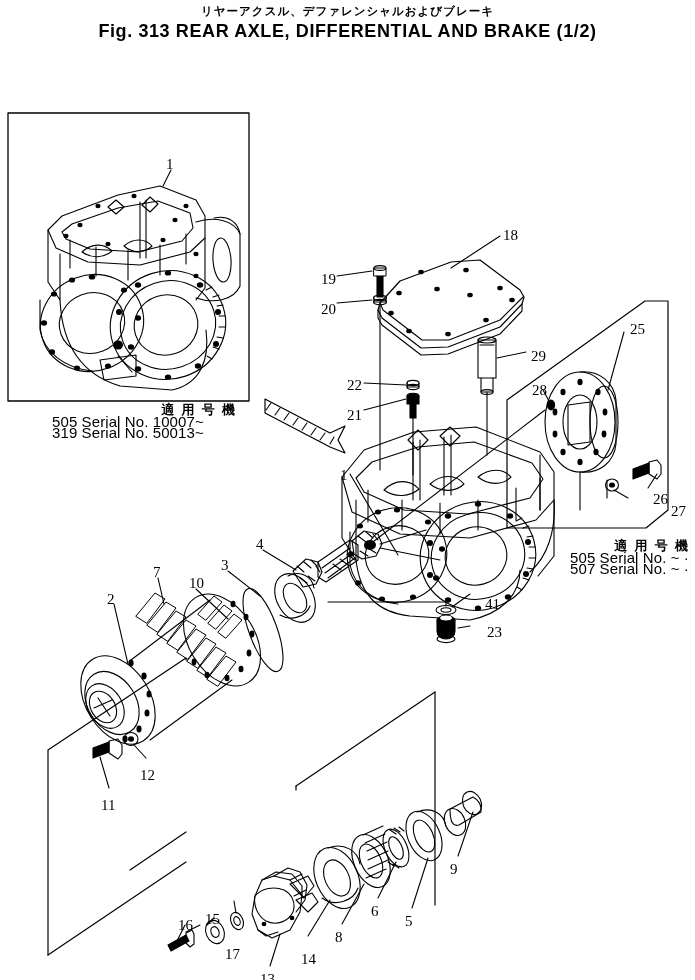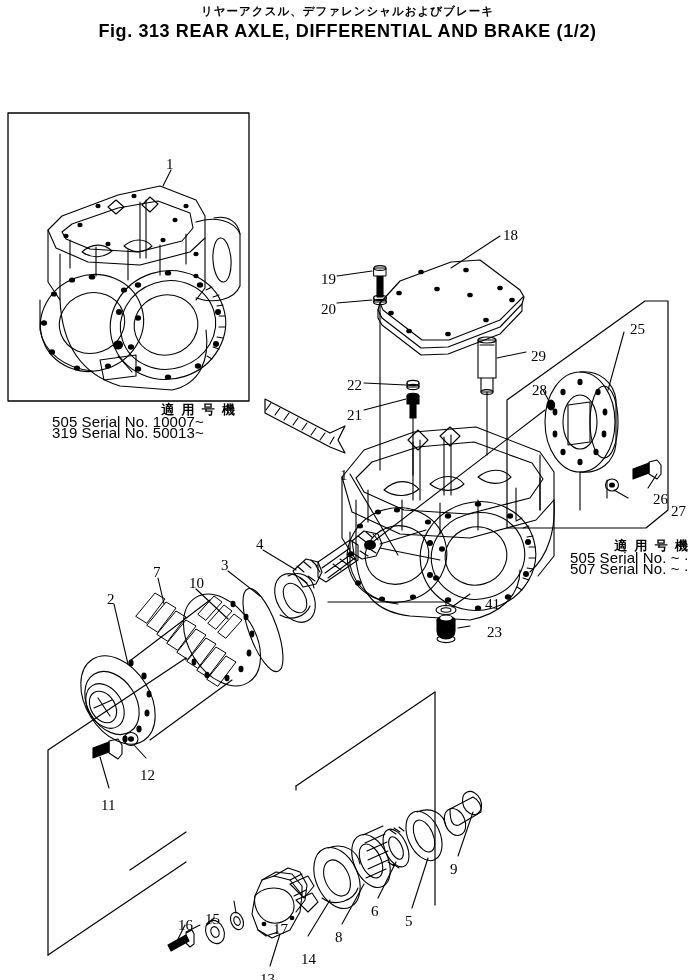--- a/index.html
+++ b/index.html
@@ -526,20 +526,20 @@
       <div class="num" style="left: 189px; top: 576px;">10</div>
       <div class="num" style="left: 107px; top: 592px;">2</div>
       <div class="num" style="left: 485px; top: 597px;">41</div>
       <div class="num" style="left: 487px; top: 625px;">23</div>
       <div class="num" style="left: 140px; top: 768px;">12</div>
       <div class="num" style="left: 101px; top: 798px;">11</div>
       <div class="num" style="left: 450px; top: 862px;">9</div>
       <div class="num" style="left: 405px; top: 914px;">5</div>
       <div class="num" style="left: 371px; top: 904px;">6</div>
       <div class="num" style="left: 335px; top: 930px;">8</div>
-      <div class="num" style="left: 225px; top: 922px; margin-left: 48px;">17</div>
+      <div class="num" style="left: 225px; top: 947px;">17</div>
       <div class="num" style="left: 205px; top: 912px;">15</div>
       <div class="num" style="left: 178px; top: 918px;">16</div>
       <div class="num" style="left: 301px; top: 942px; margin-top: 10px;">14</div>
       <div class="num" style="left: 260px; top: 972px;">13</div>
     </div>
 
 </div>
 
 </body></html>

